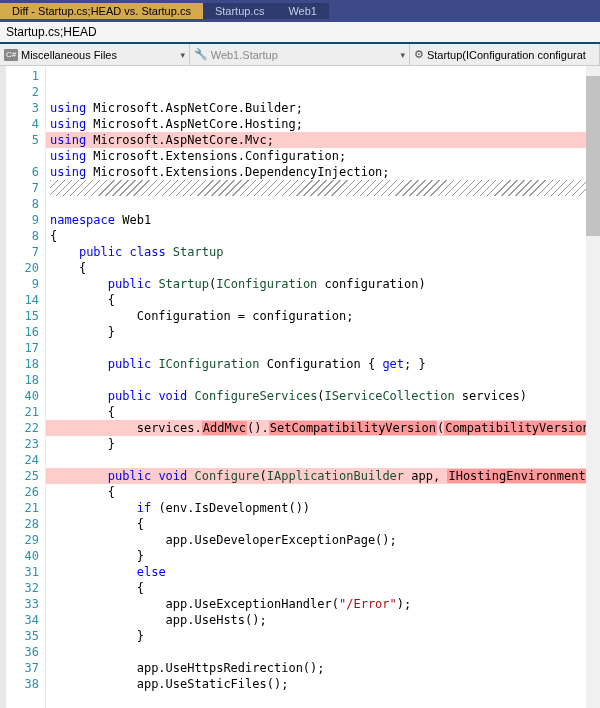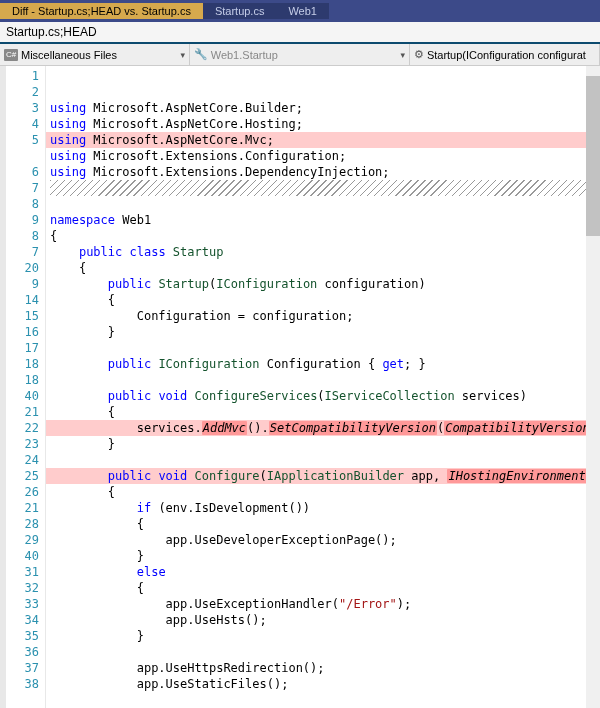--- a/index.html
+++ b/index.html
@@ -19,21 +19,21 @@
   .editor { display: flex; height: calc(708px - 22px - 22px - 22px); }
   .gutter { width: 40px; background: #fff; border-right: 1px solid #e8e8e8; text-align: right; color: #2b91af; font-family: Consolas, monospace; font-size: 12px; padding-top: 2px; }
   .gutter div { padding-right: 6px; height: 16px; line-height: 16px; }
   .indicator { width: 6px; background: #e8e8e8; }
   .code { flex: 1; font-family: Consolas, monospace; font-size: 12px; line-height: 16px; padding-top: 2px; white-space: pre; overflow: hidden; position: relative; }
   .line { height: 16px; padding-left: 4px; }
   .k { color: #0000ff; }
   .t { color: #14532d; }
   .s { color: #a31515; }
   .hl-line { background: #ffcccc; }
-  .hl-word { background: #ff9999; border-radius: 1px; padding: 0 1px; font-style: italic; }
+  .hl-word { background: #ff9999; border-radius: 1px; padding: 0 1px; }
   .hatch { background: repeating-linear-gradient(135deg, #999 0, #999 1px, #fff 1px, #fff 5px); height: 16px; margin-left: 4px; }
   .scrollbar { position: absolute; right: 0; top: 0; width: 14px; height: 100%; background: #f0f0f0; }
   .thumb { background: #c2c2c2; width: 100%; height: 160px; margin-top: 10px; }
   .wrench { color: #555; }
   .faded { color: #888; }
 </style>
 </head>
 <body>
 
 <div class="titlebar" id="tabbar">

